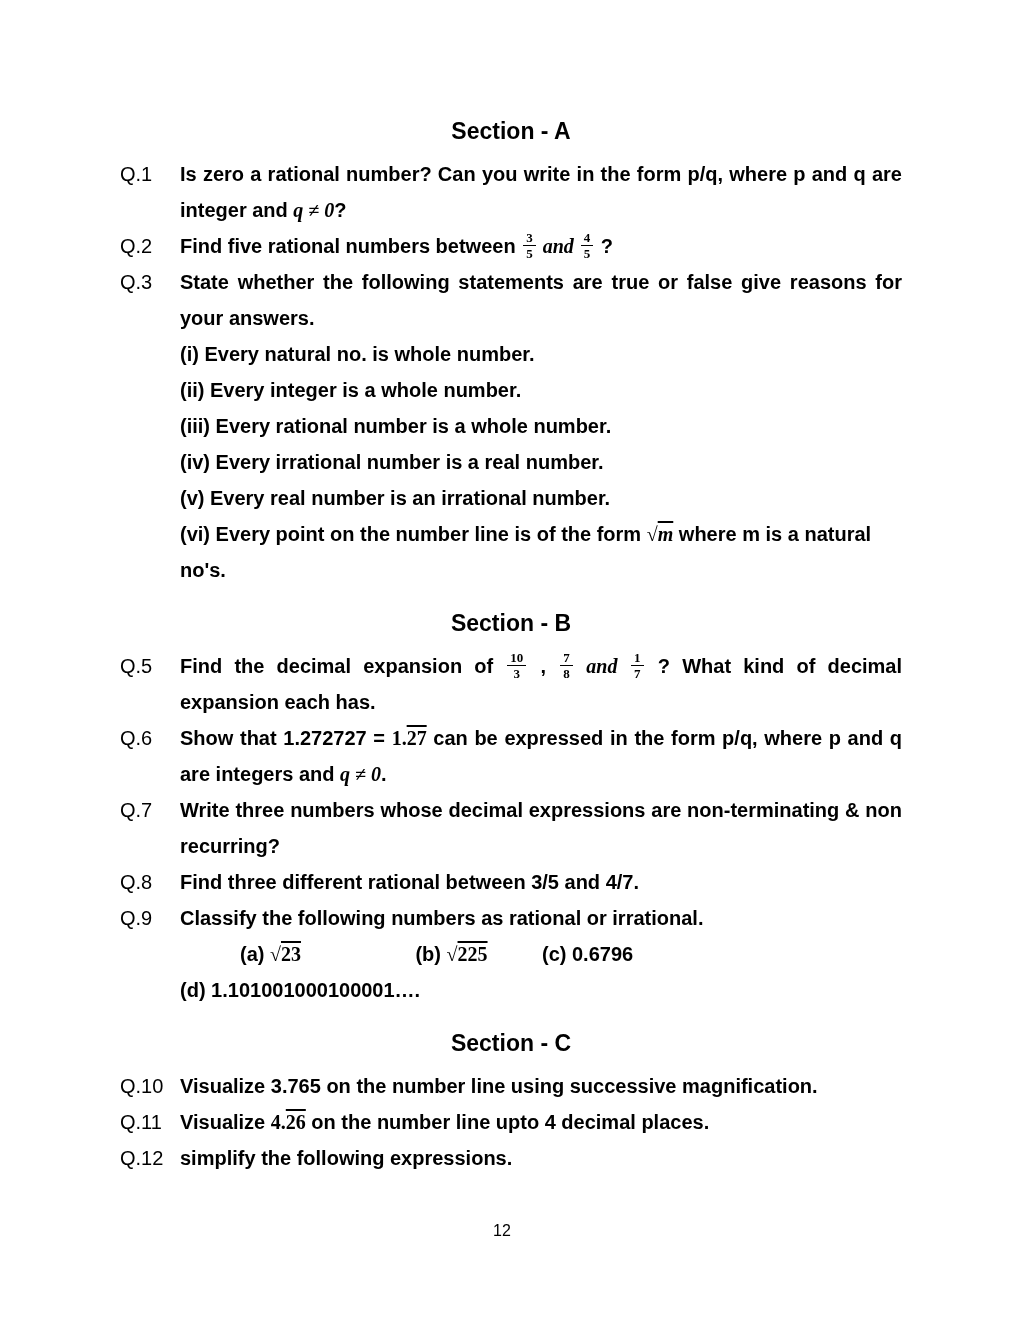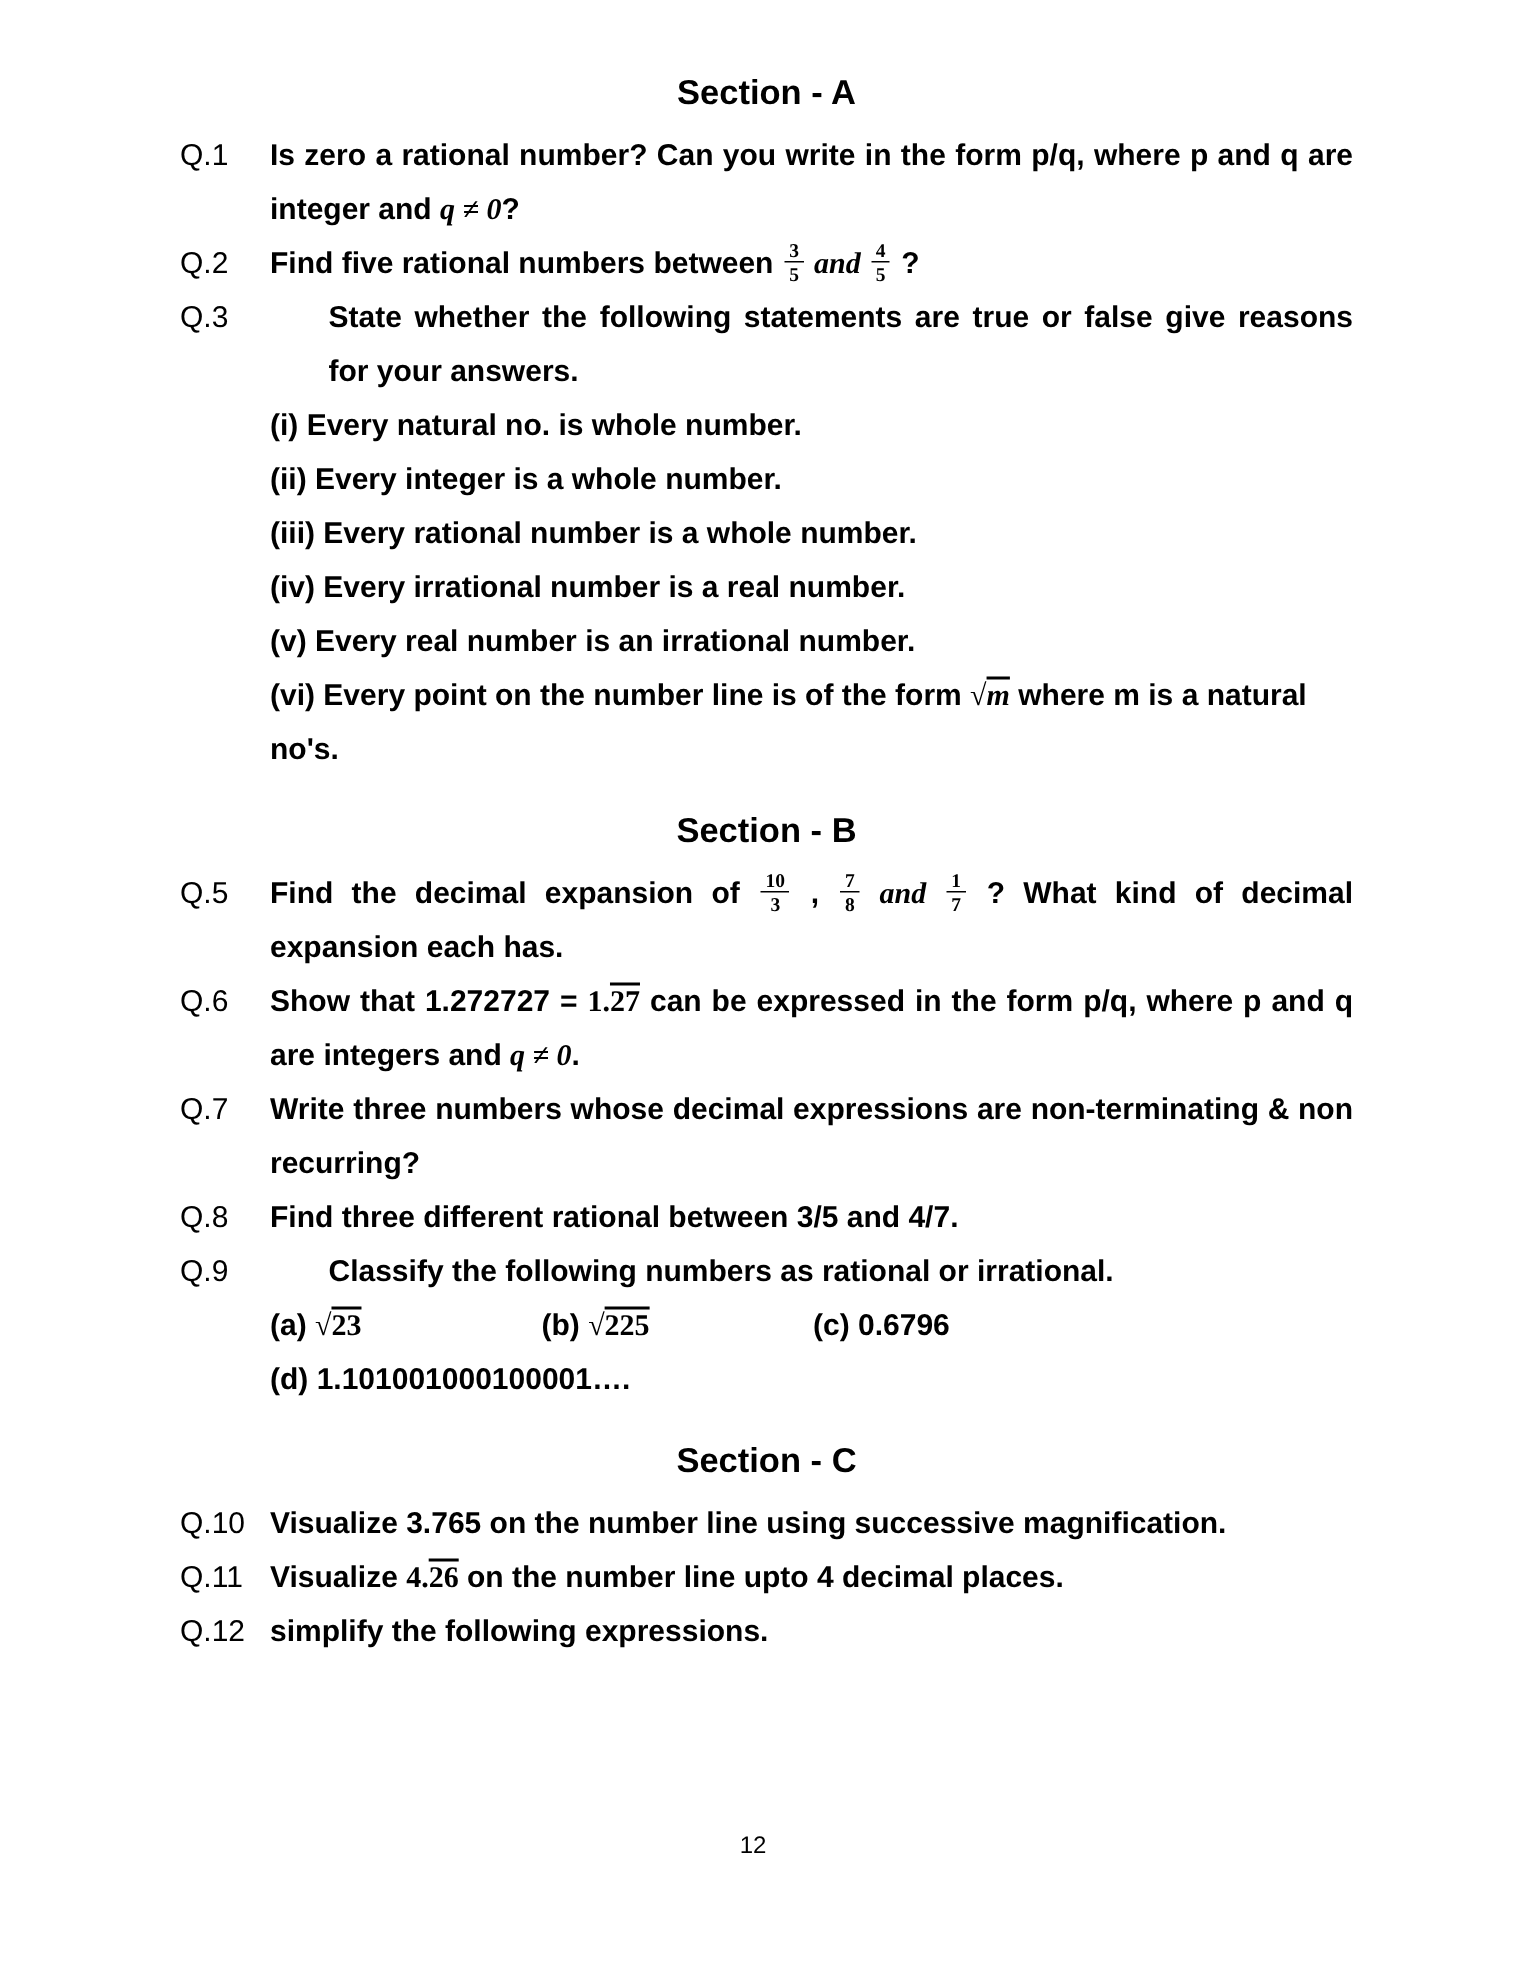--- a/index.html
+++ b/index.html
@@ -5,21 +5,21 @@
   * { margin: 0; padding: 0; box-sizing: border-box; }
   html, body { width: 1020px; height: 1320px; }
   body {
     background: #ffffff;
     color: #000000;
     font-family: "Liberation Sans", sans-serif;
     position: relative;
     overflow: hidden;
   }
   .content {
-    padding: 46px 118px 0 120px;
+    padding: 116px 118px 0 120px;
   }
   .section-title {
     text-align: center;
     font-size: 23px;
     font-weight: bold;
     line-height: 30px;
     margin-bottom: 10px;
   }
   .section-gap { margin-top: 20px; }
   .q {
@@ -32,21 +32,21 @@
     font-size: 20px;
     line-height: 36px;
   }
   .qbody {
     flex: 1;
     font-size: 20px;
     line-height: 36px;
     text-align: justify;
     font-weight: bold;
   }
-  .qbody .para { text-align: justify; margin-left: 39px; }
+  .qbody .para { text-align: justify; }
   .sub { text-align: left; }
   .math {
     font-family: "Liberation Serif", serif;
     font-style: italic;
   }
   .mathn {
     font-family: "Liberation Serif", serif;
   }
   .frac {
     display: inline-flex;
@@ -63,21 +63,21 @@
   .frac .num { border-bottom: 1px solid #000; padding: 0 3px; }
   .frac .den { padding: 0 3px; }
   .sqrt {
     font-family: "Liberation Serif", serif;
     white-space: nowrap;
   }
   .sqrt .rad { text-decoration: overline; }
   .sqrt .rad.it { font-style: italic; }
   .over { text-decoration: overline; }
   .q9line { text-align: left; }
-  .q9col { display: inline-block; width: 181px; text-align: left; }
+  .q9col { display: inline-block; width: 181px; text-align: center; }
   .page-num {
     position: absolute;
     bottom: 80px;
     left: 0;
     right: 16px;
     text-align: center;
     font-size: 16px;
   }
 </style>
 </head>

